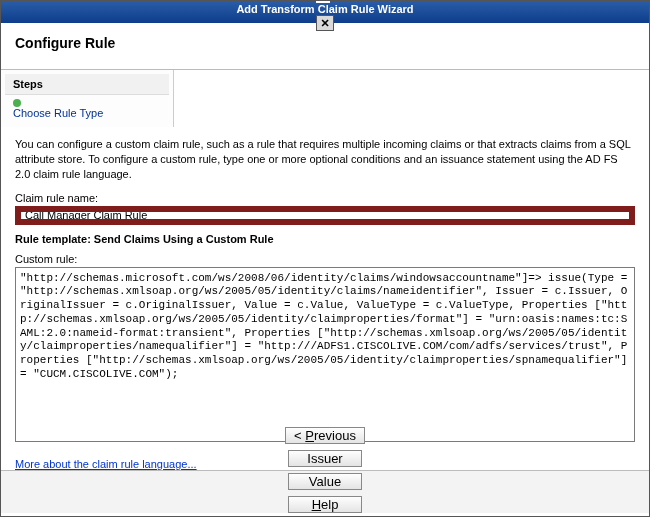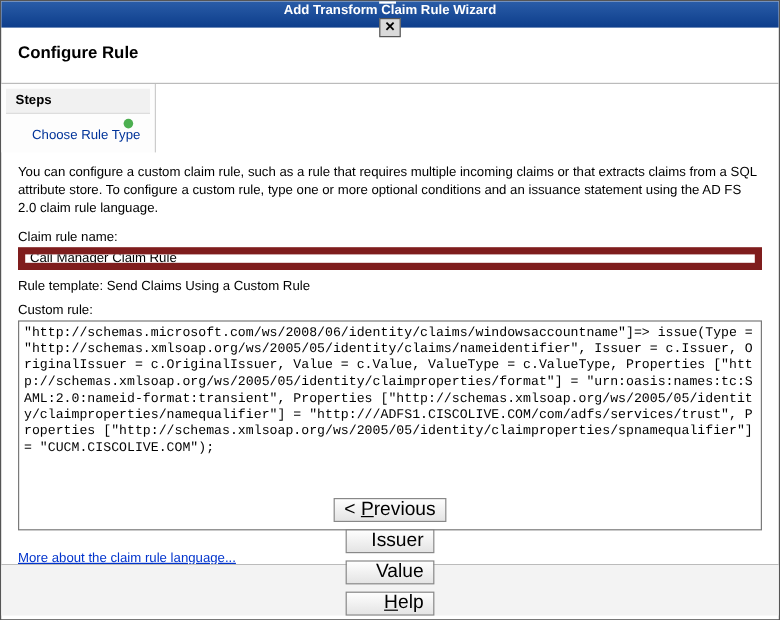--- a/index.html
+++ b/index.html
@@ -48,34 +48,34 @@
     font-size: 14px;
     font-weight: bold;
     color: #000;
   }
   .body {
     display: flex;
     height: calc(100% - 22px - 50px - 42px);
     border-bottom: 1px solid #bbb;
   }
   .sidebar {
-    width: 129px;
+    width: 173px;
     background: #fdfdfd;
     border-right: 1px solid #ccc;
     padding: 4px;
   }
   .sidebar-header {
     font-weight: bold;
     background: #f1f1f1;
     padding: 4px 8px;
     border-bottom: 1px solid #ddd;
   }
   .step {
     display: flex;
-    align-items: flex-end;
+    align-items: flex-start;
     padding: 4px 8px;
     color: #003399;
     cursor: pointer;
   }
   .bullet {
     width: 8px; height: 8px;
     border-radius: 50%;
     background: #4caf50;
     margin-right: 6px;
     flex-shrink: 0;
@@ -95,20 +95,21 @@
   .text-input {
     width: 100%;
     border: 6px solid #7f1d1d;
     padding: 2px 4px;
     font-family: inherit;
     font-size: 11px;
     height: 19px;
   }
   .rule-template {
     margin: 8px 0 8px 0;
+    font-weight: bold;
   }
   .custom-rule-box {
     width: 100%;
     height: 175px;
     border: 1px solid #7a7a7a;
     padding: 4px;
     font-family: "Courier New", monospace;
     font-size: 11px;
     line-height: 1.25;
     overflow-y: scroll;
@@ -133,23 +134,22 @@
     gap: 6px;
     background: #f3f3f3;
   }
   .btn {
     min-width: 74px;
     height: 22px;
     border: 1px solid #888;
     background: linear-gradient(#fefefe, #e4e4e4);
     cursor: pointer;
     font-family: inherit;
-    font-size: 16px;
+    font-size: 13px;
     padding: 0 8px;
-    text-align: right;
   }
   .btn u { text-decoration: underline; }
 </style>
 </head>
 <body>
 
 <div class="titlebar">
   <span class="icon"></span>
   <span>Add Transform Claim Rule Wizard</span>
   <span class="spacer"></span>

